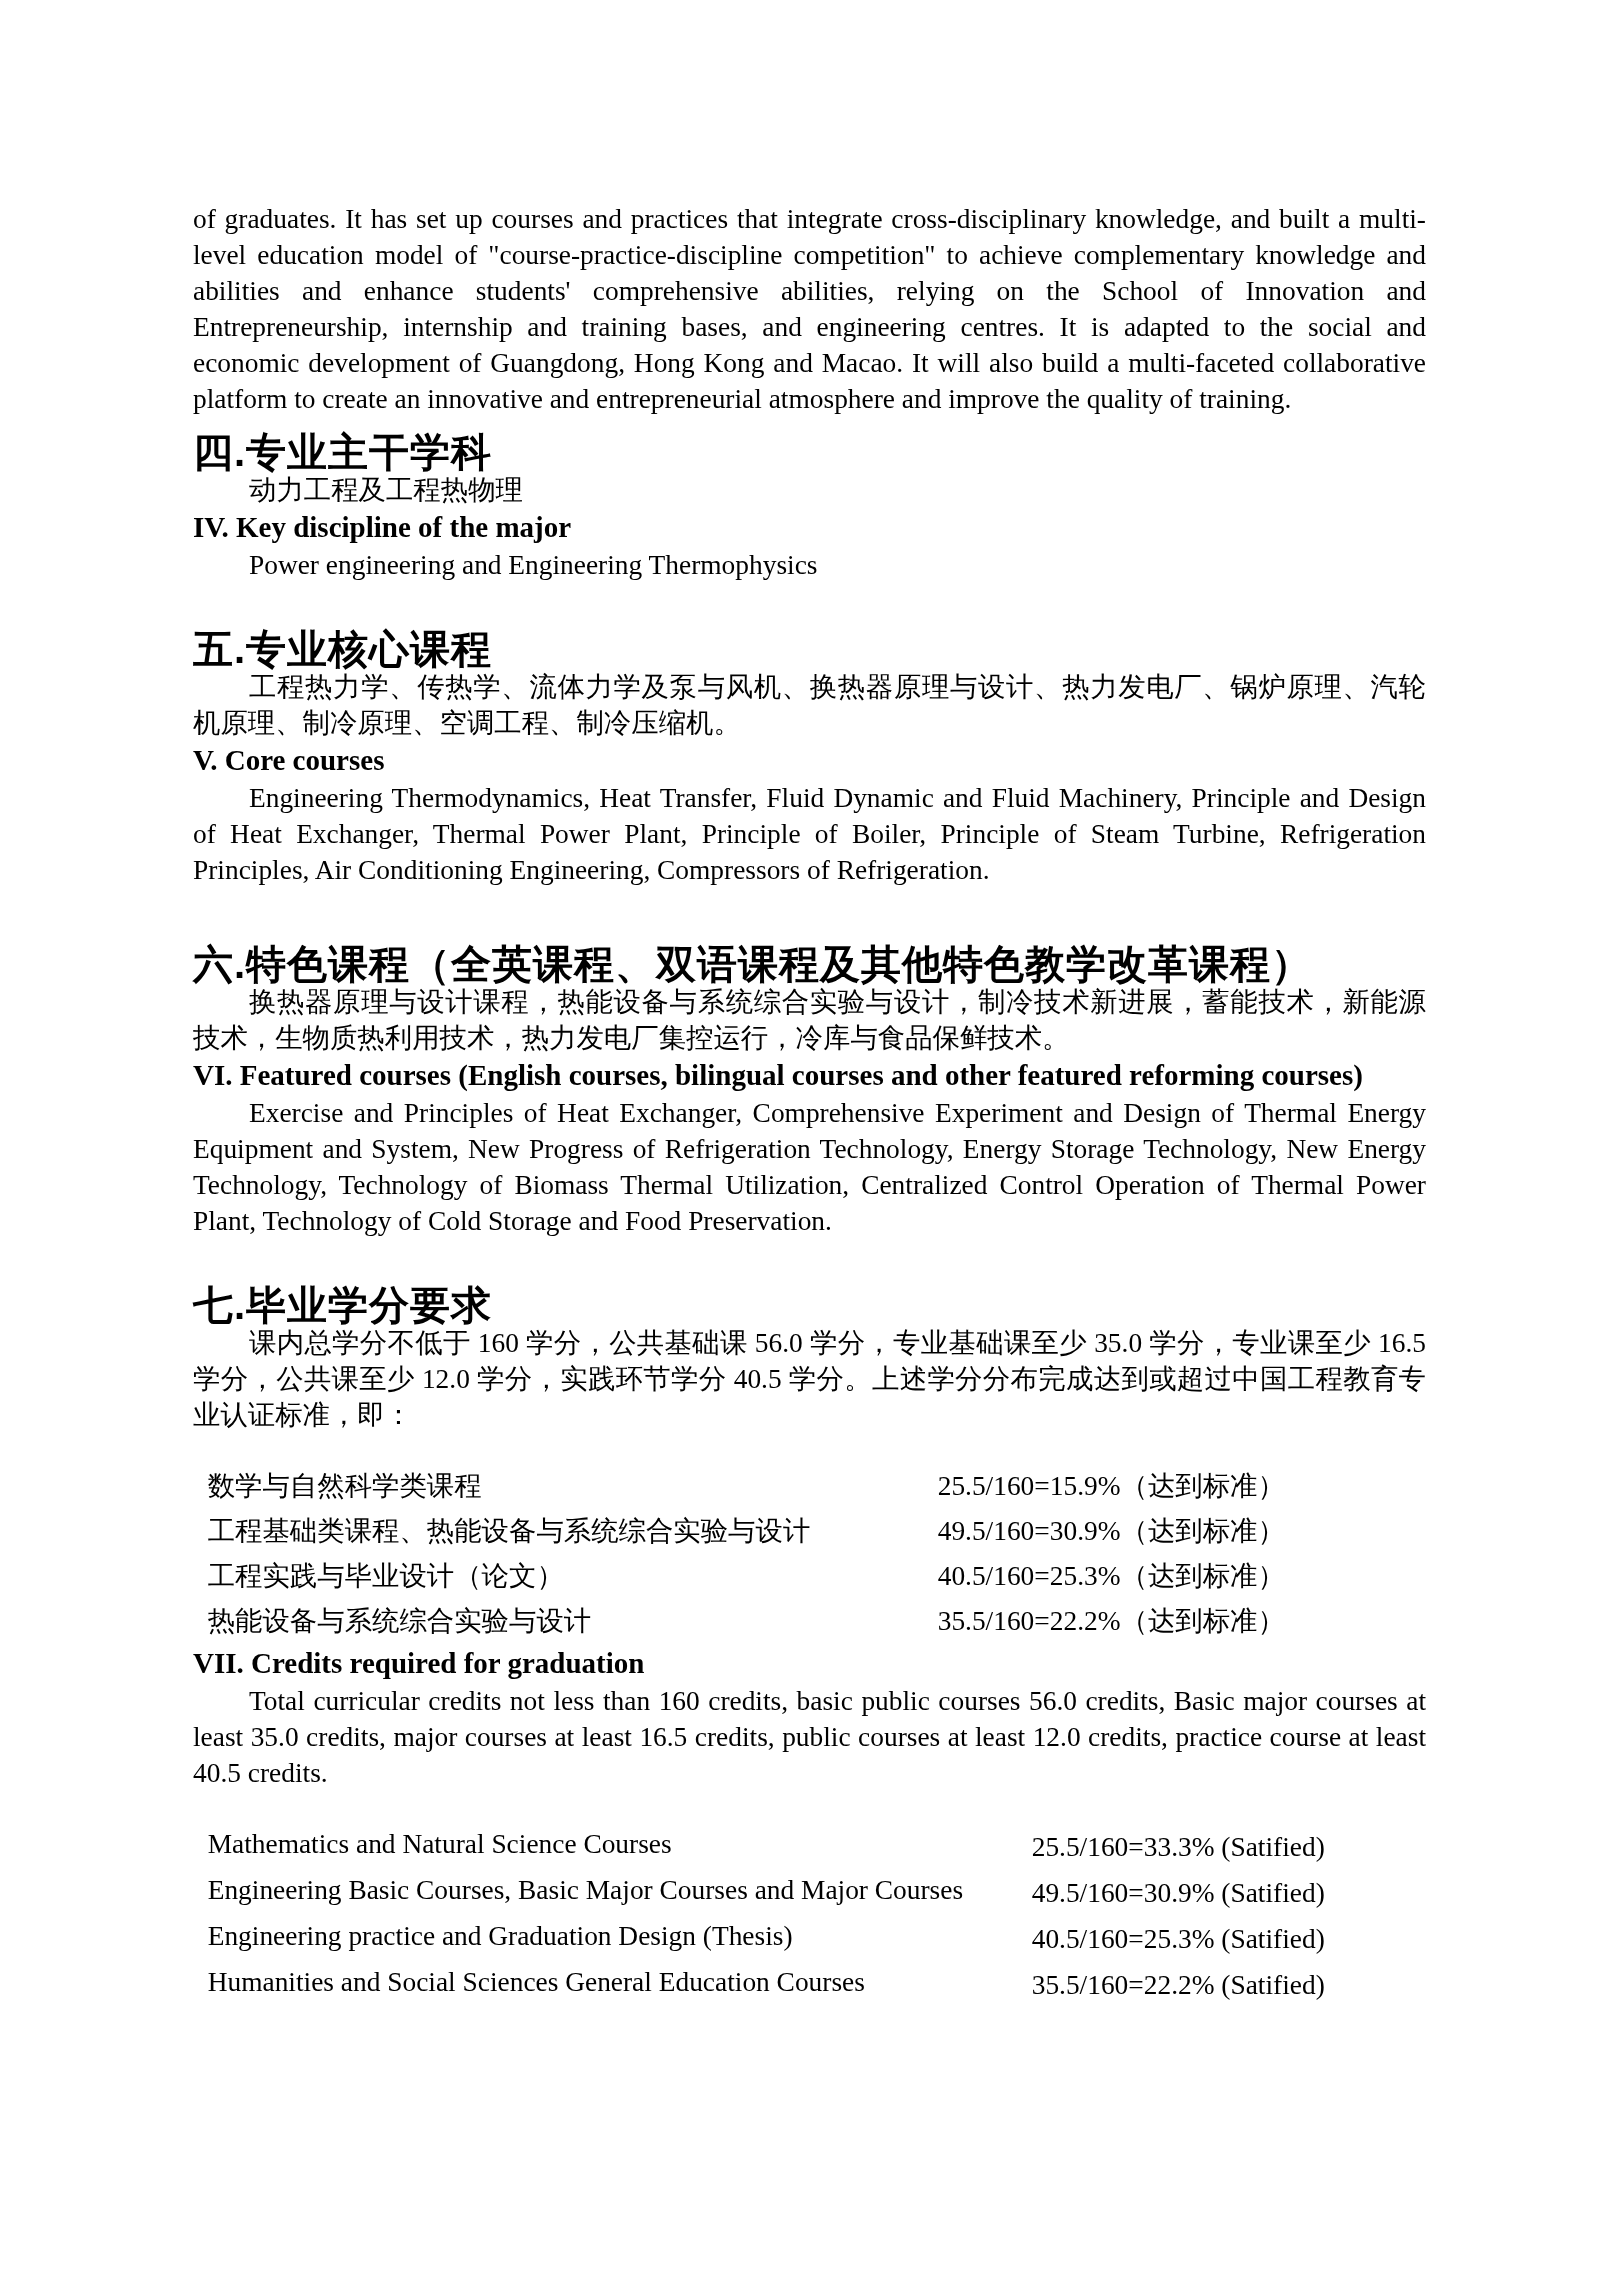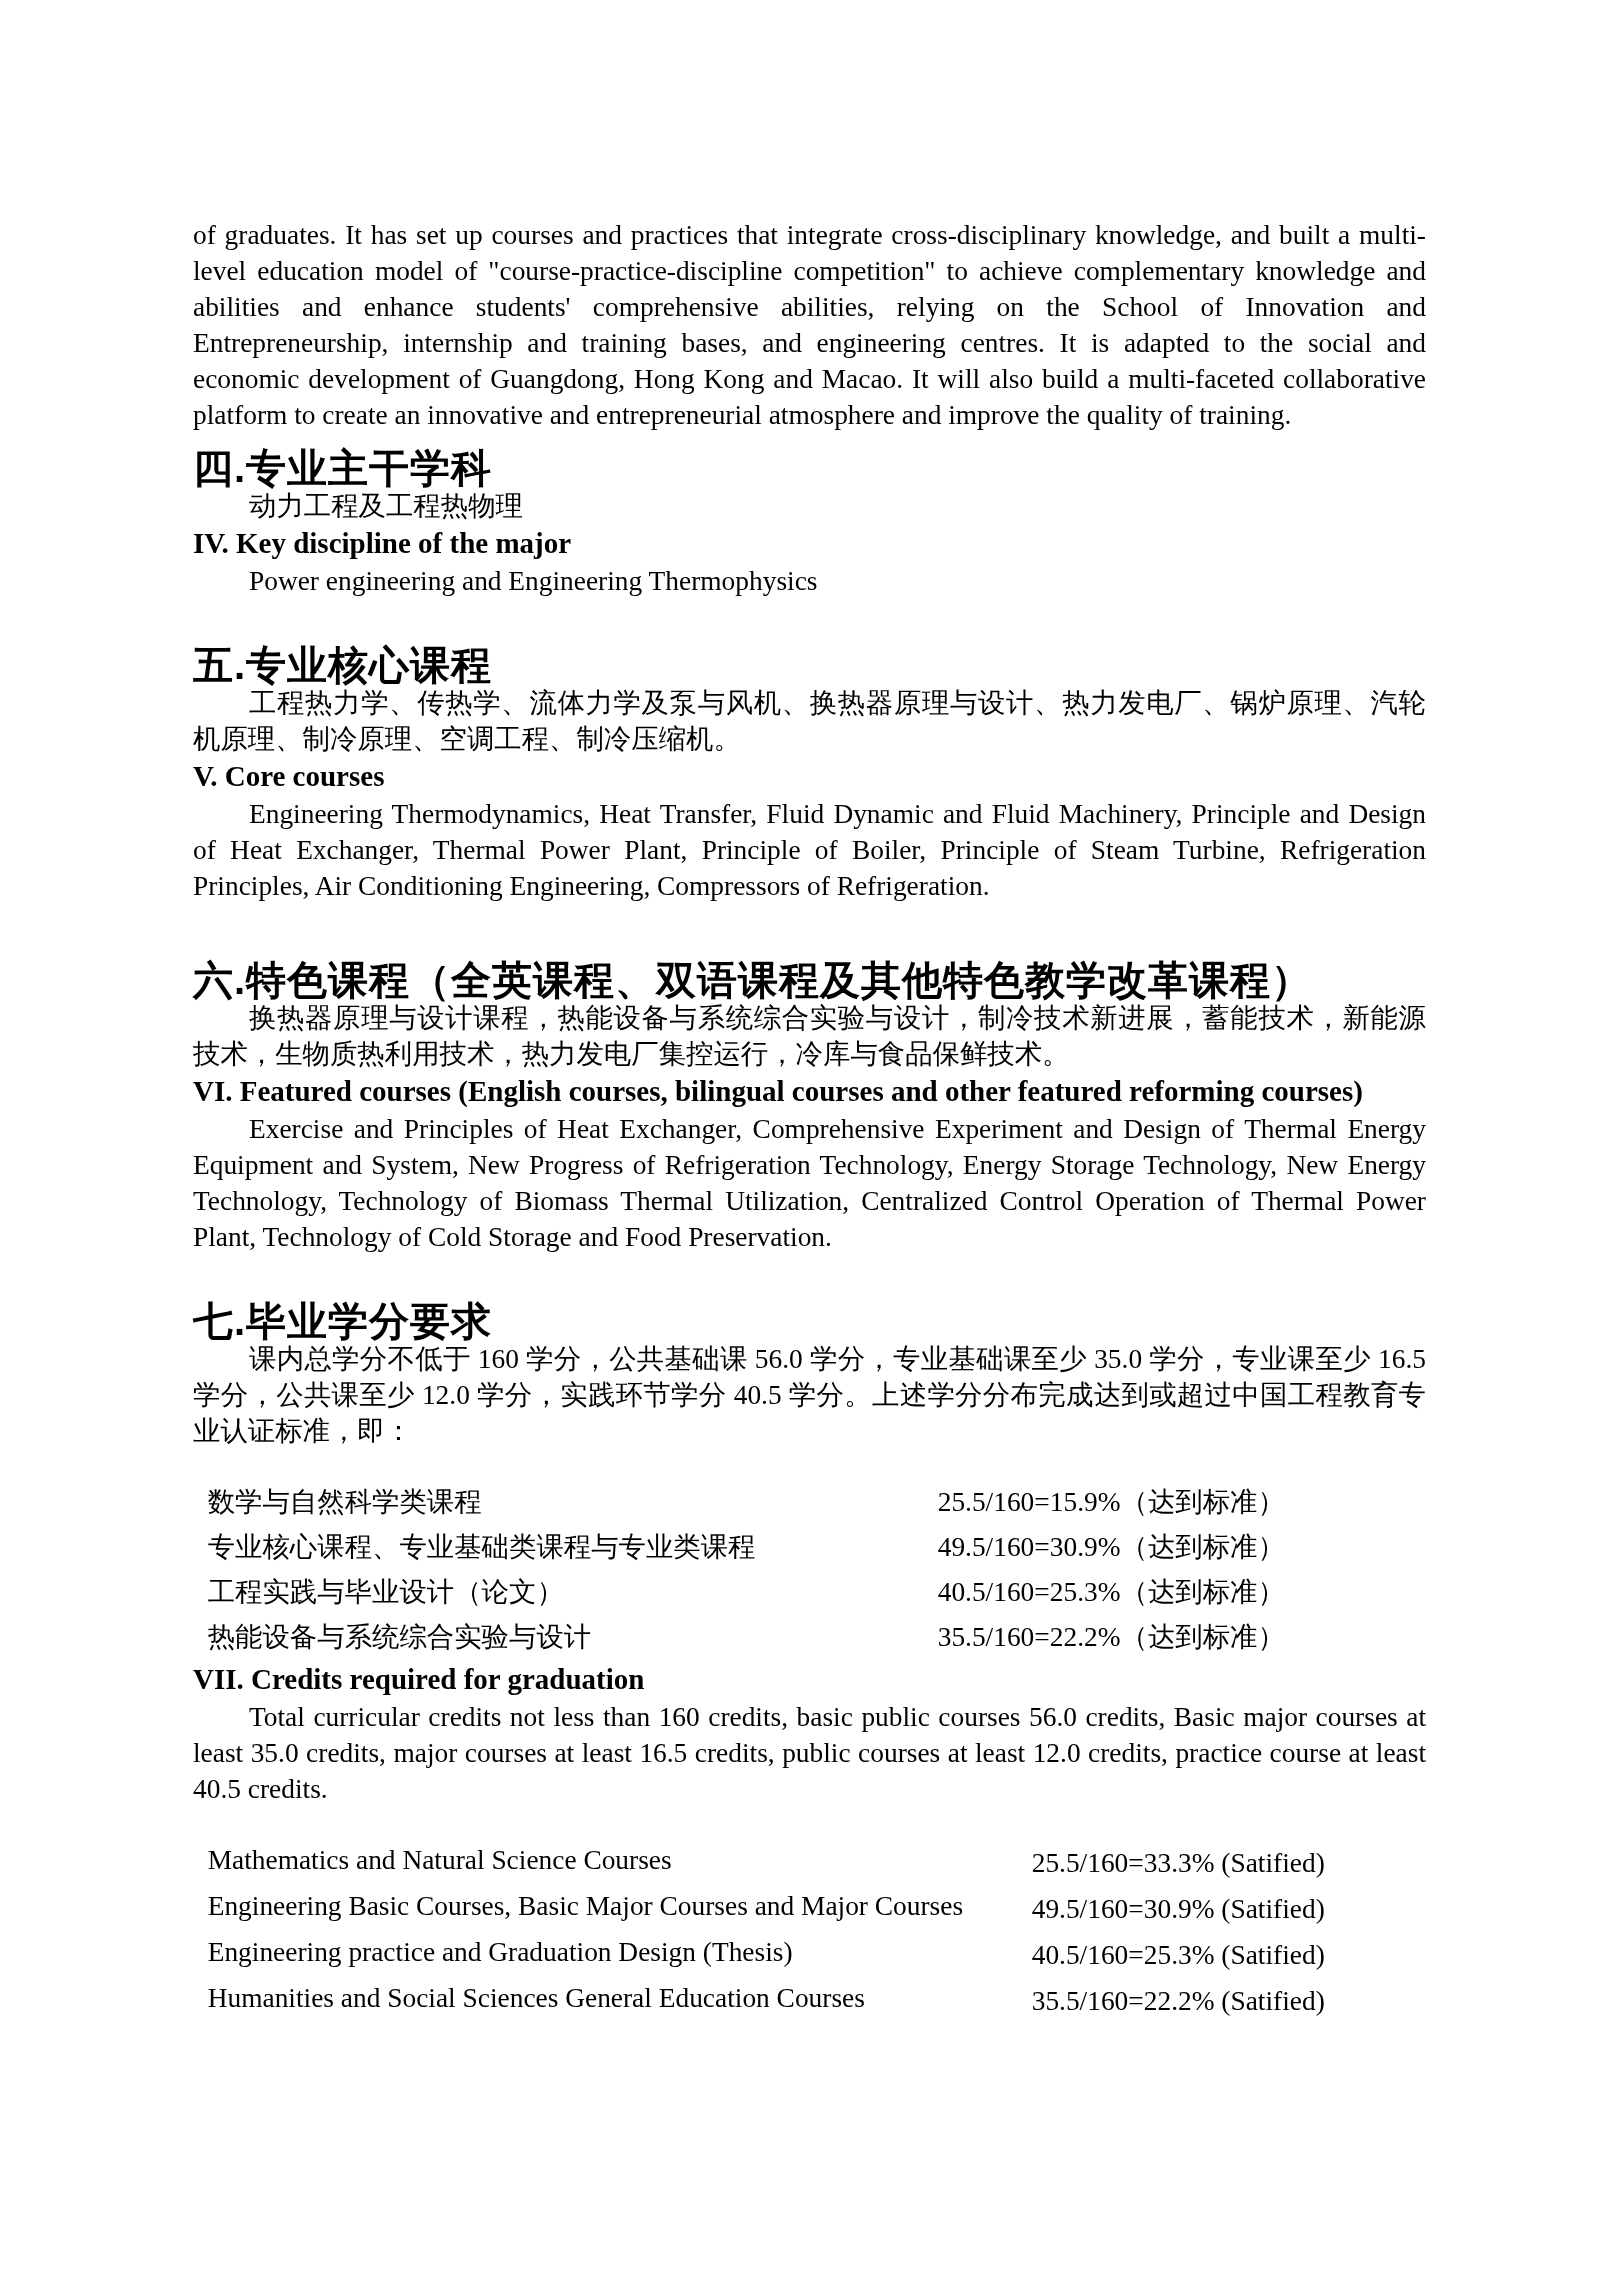--- a/index.html
+++ b/index.html
@@ -7,21 +7,21 @@
     position:relative;
     width:1620px;height:2293px;
     margin:0 auto;
     background:#ffffff;
     color:#000;
     font-family:"Liberation Serif", serif;
     box-sizing:border-box;
   }
   .content{
     position:absolute;
-    left:193px; right:194px; top:217px;
+    left:193px; right:194px; top:201px;
   }
   p{margin:0;}
   .body{
     font-size:27.4px;
     line-height:36px;
     text-align:justify;
   }
   .indent{ text-indent:56px; }
   .zh-h{
     font-family:"Liberation Sans", sans-serif;
@@ -83,21 +83,21 @@
 
     <h2 class="zh-h mt-section-lg">七.毕业学分要求</h2>
     <p class="body indent">课内总学分不低于 160 学分，公共基础课 56.0 学分，专业基础课至少 35.0 学分，专业课至少 16.5 学分，公共课至少 12.0 学分，实践环节学分 40.5 学分。上述学分分布完成达到或超过中国工程教育专业认证标准，即：</p>
 
     <div class="tbl tbl-zh">
       <div class="row">
         <span class="lbl">数学与自然科学类课程</span>
         <span class="val">25.5/160=15.9%（达到标准）</span>
       </div>
       <div class="row">
-        <span class="lbl">专业核心课程、专业基础类课程与专业类课程</span>
+        <span class="lbl">工程基础类课程、热能设备与系统综合实验与设计</span>
         <span class="val">49.5/160=30.9%（达到标准）</span>
       </div>
       <div class="row">
         <span class="lbl">工程实践与毕业设计（论文）</span>
         <span class="val">40.5/160=25.3%（达到标准）</span>
       </div>
       <div class="row">
         <span class="lbl">热能设备与系统综合实验与设计</span>
         <span class="val">35.5/160=22.2%（达到标准）</span>
       </div>

